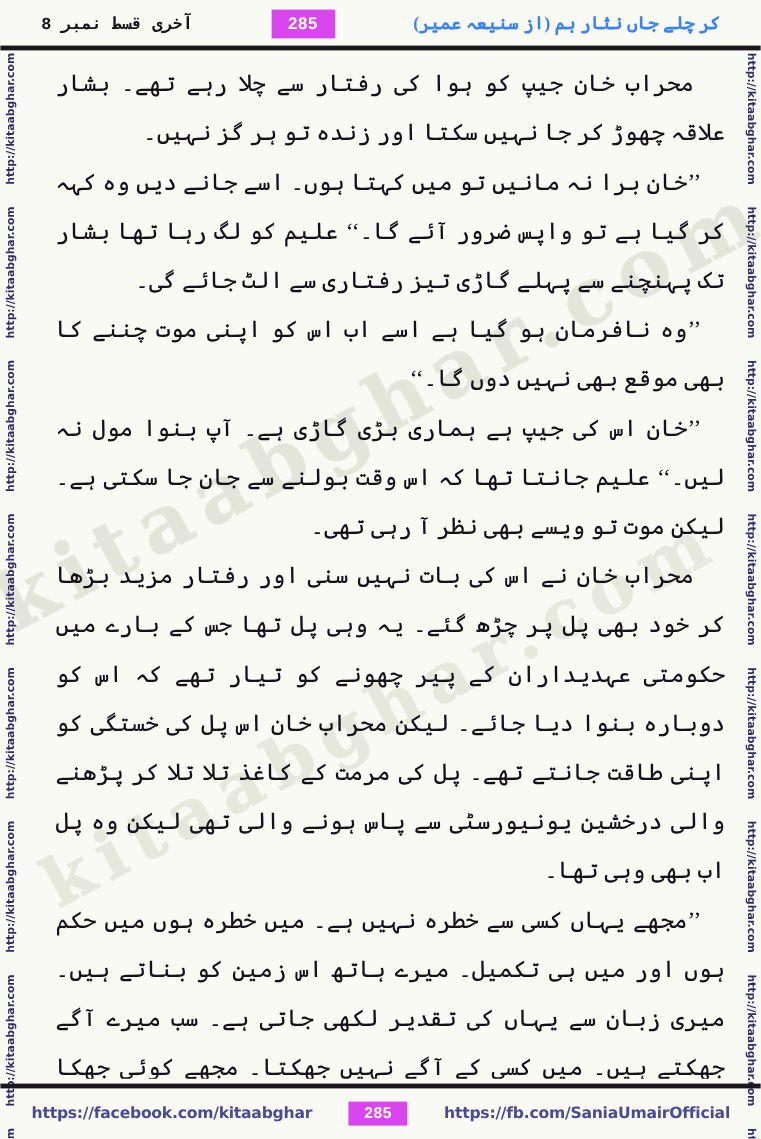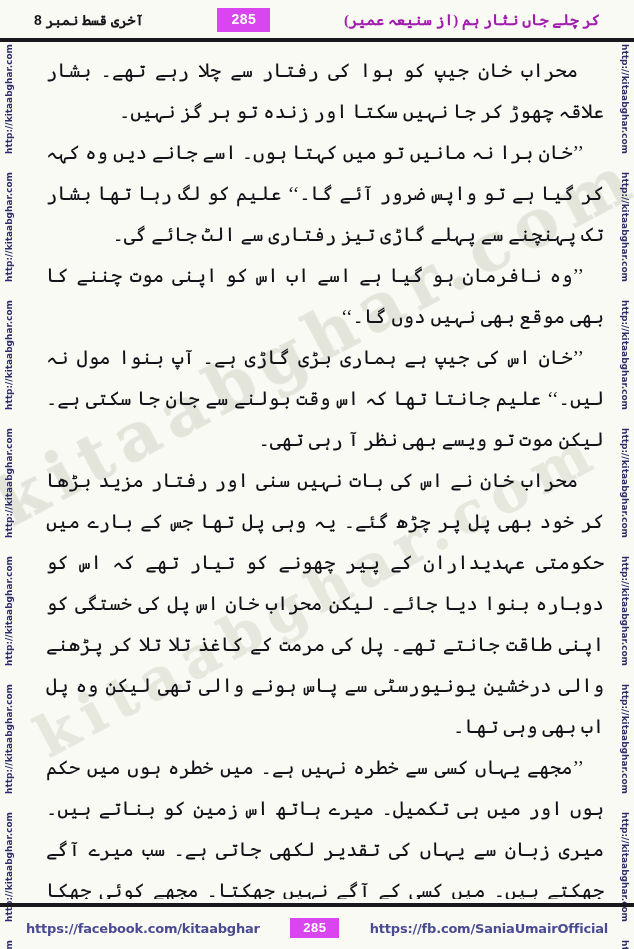--- a/index.html
+++ b/index.html
@@ -59,28 +59,28 @@
     flex-direction: row;
     align-items: center;
     justify-content: space-between;
     padding: 0 34px;
     box-sizing: border-box;
     z-index: 4;
   }
   .header-title {
     font-family: "Liberation Serif", "DejaVu Serif", serif;
     font-size: 15px;
-    color: #a21caf;
+    color: #3b82f6;
     direction: rtl;
     white-space: nowrap;
     line-height: 1;
     font-weight: 600;
   }
   .header-episode {
-    font-family: Liberation Sans, sans-serif;
+    font-family: Liberation Mono, monospace;
     font-size: 14px;
     color: #17151a;
     direction: rtl;
     white-space: nowrap;
     font-weight: 700;
   }
   .page-badge {
     background: #d946ef;
     color: #ffffff;
     font-family: "Liberation Sans", sans-serif;

